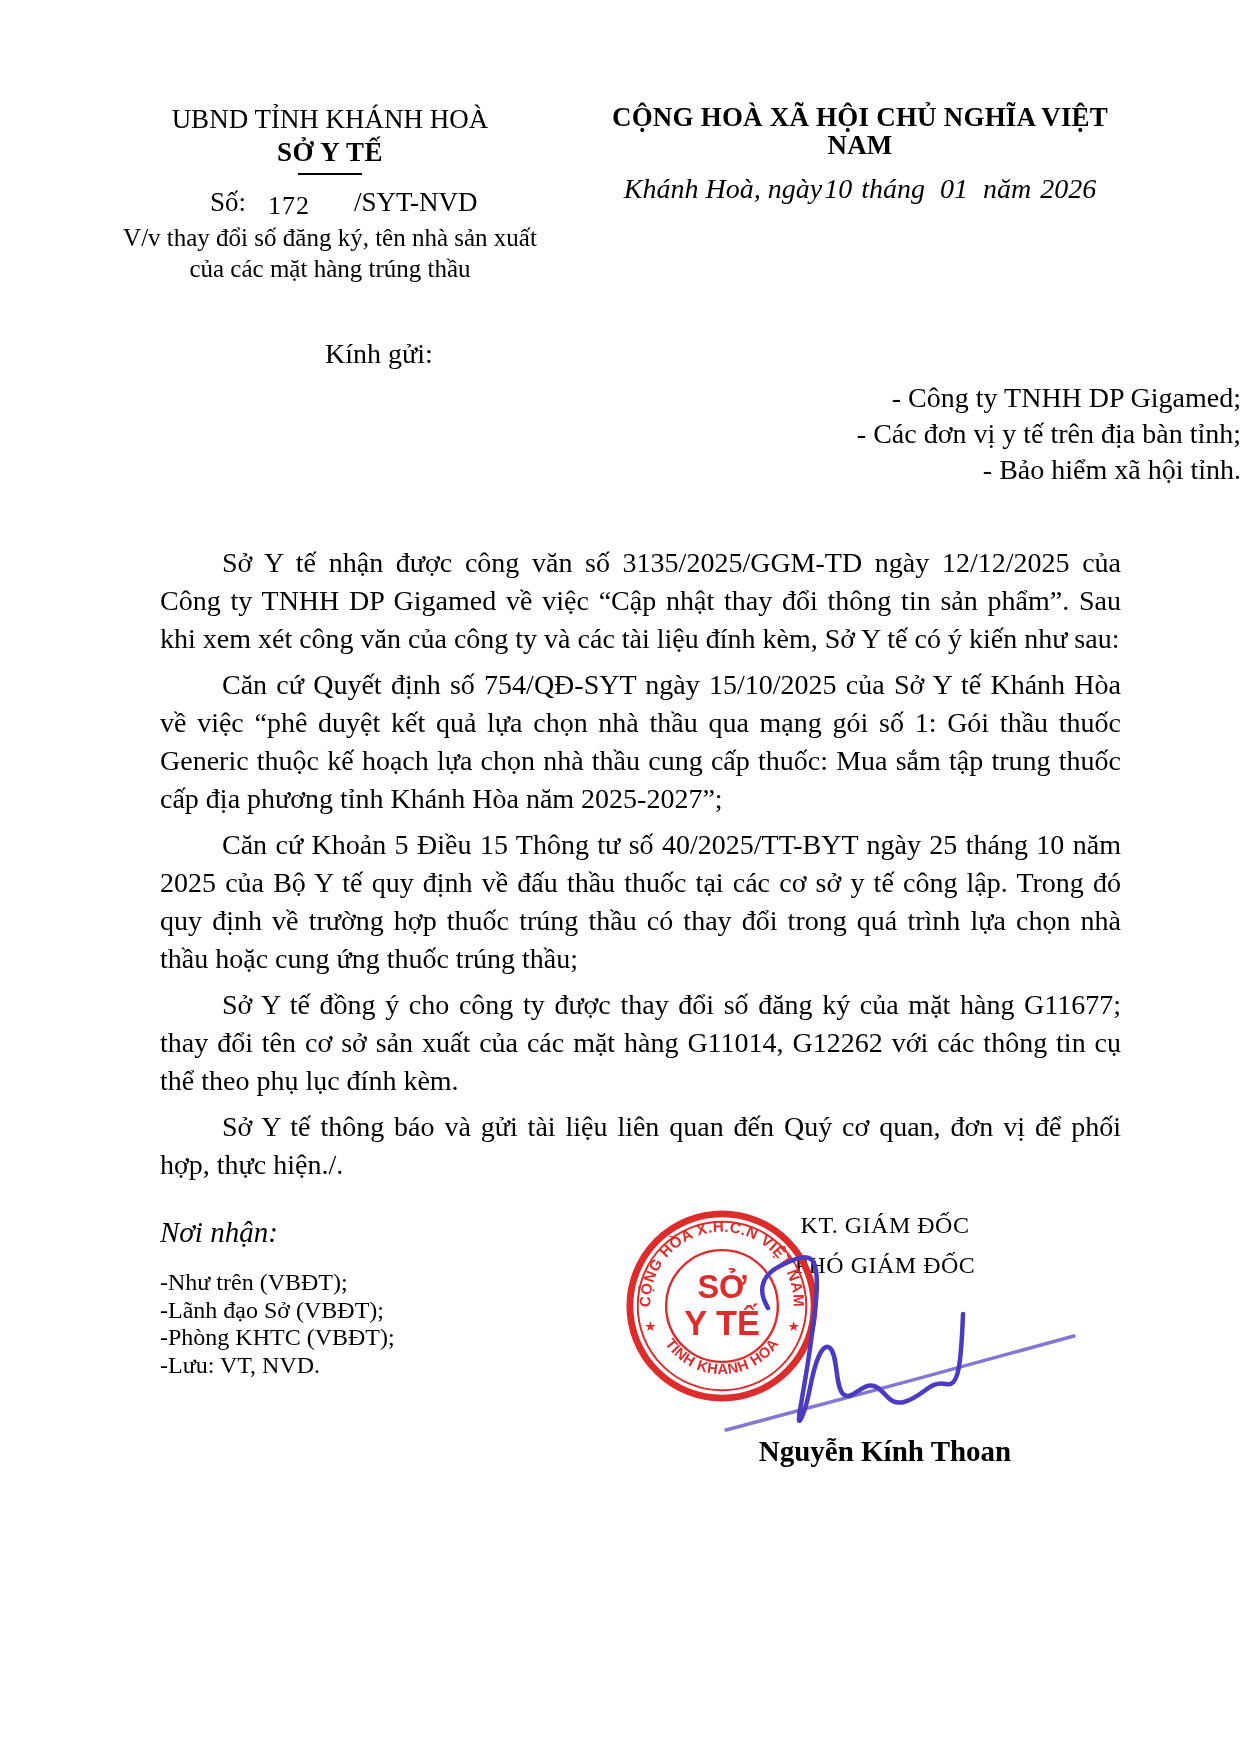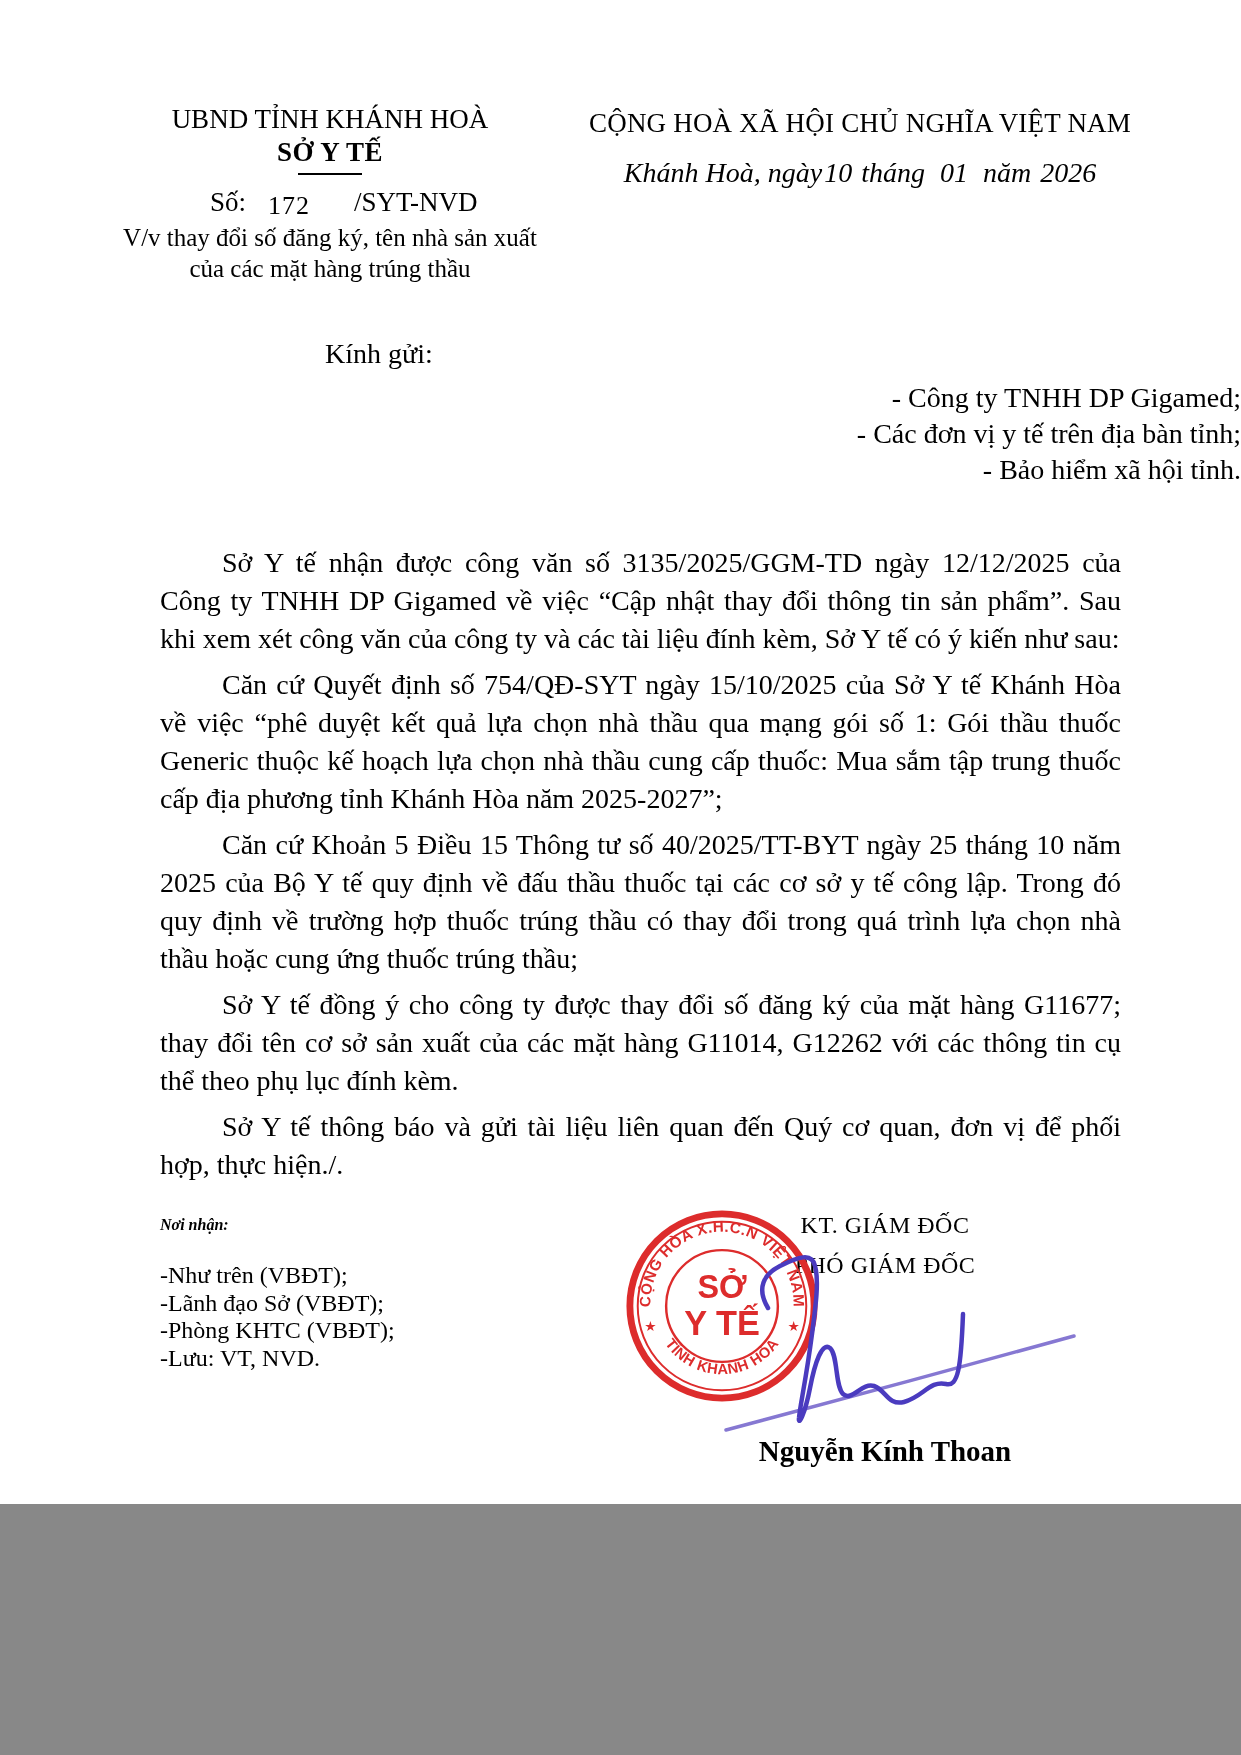--- a/index.html
+++ b/index.html
@@ -1,55 +1,55 @@
 <!DOCTYPE html>
 <html><head>
 <meta charset="utf-8">
 <style>
   html,body{margin:0;padding:0;background:#888;}
   .page{
     position:relative;
-    width:1241px;height:1504px;
+    width:1241px;height:1755px;
     background:#ffffff;
     font-family:"Liberation Serif","DejaVu Serif",serif;
     color:#000;
     overflow:hidden;
   }
   
   .header{display:flex;padding-top:103px;}
   .header-left{width:440px;margin-left:110px;text-align:center;}
   .header-right{width:560px;margin-left:30px;text-align:center;}
   .org-parent{font-size:27px;line-height:32px;}
   .org-name{font-size:27px;font-weight:bold;line-height:34px;letter-spacing:.5px;}
   .org-rule{width:64px;border:none;border-top:2px solid #000;margin:4px auto 12px auto;}
   .doc-number{font-size:27px;text-align:left;padding-left:100px;white-space:nowrap;}
   .doc-number .num{display:inline-block;margin-left:22px;font-size:26px;transform:translateY(3px);letter-spacing:1px;}
   .doc-number .suffix{display:inline-block;margin-left:44px;}
   .doc-subject{font-size:25px;line-height:31px;margin-top:4px;}
-  .national-1{font-size:27px;font-weight:normal;line-height:40px;letter-spacing:.2px;}
+  .national-1{font-size:27px;font-weight:bold;line-height:28px;letter-spacing:.2px;}
   .national-2-wrap{margin-top:2px;}
   .national-2{display:inline-block;font-size:29px;font-weight:bold;border-bottom:2px solid #000;padding:0 4px 2px 4px;}
   .date-line{font-size:28px;font-style:italic;margin-top:14px;white-space:nowrap;}
   .date-line span{display:inline-block;}
   .d-day{margin-left:2px;} .d-thang{margin-left:9px;} .d-month{margin-left:15px;text-align:right;}
   .d-nam{margin-left:15px;} .d-year{margin-left:9px;}
   
   .recipients{margin:52px 0 0 325px;font-size:28px;line-height:36px;}
   .recipients-label{margin-bottom:8px;}
   .recipients-items{margin-left:79px;text-align:right;}
   
   .body-text{margin:56px 120px 0 160px;}
   .body-text p{
     font-size:28px;line-height:38px;text-align:justify;
     text-indent:62px;margin:0 0 8px 0;
   }
   
   .footer{position:relative;height:560px;}
   .noi-nhan{position:absolute;left:160px;top:24px;}
-  .noi-nhan-label{font-size:16px;font-weight:bold;font-style:italic;margin-bottom:28px;}
+  .noi-nhan-label{font-size:29px;font-weight:normal;font-style:italic;margin-bottom:20px;}
   .noi-nhan-items{font-size:24px;line-height:27.5px;}
   .sign-block{position:absolute;left:635px;top:13px;width:500px;text-align:center;}
   .sign-title{font-size:24px;font-weight:normal;line-height:40px;letter-spacing:.5px;}
   .sign-space{height:150px;}
   .sign-name{font-size:29px;font-weight:bold;}
   .stamp{position:absolute;left:624px;top:16px;width:196px;height:196px;}
   .stamp text{font-family:"Liberation Sans","DejaVu Sans",sans-serif;font-weight:bold;}
   .signature{position:absolute;left:660px;top:48px;width:430px;height:200px;}
 </style>
 </head>

